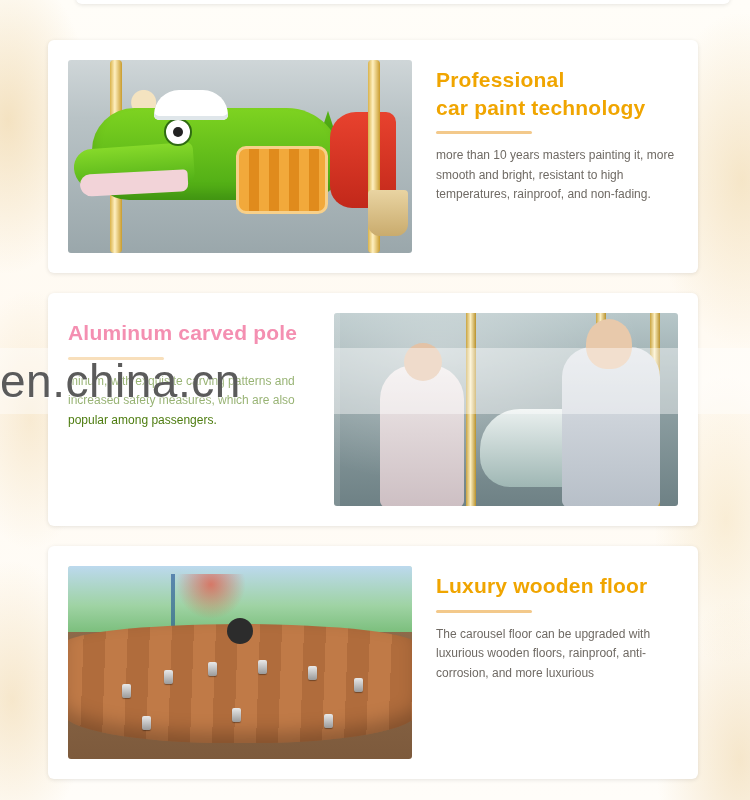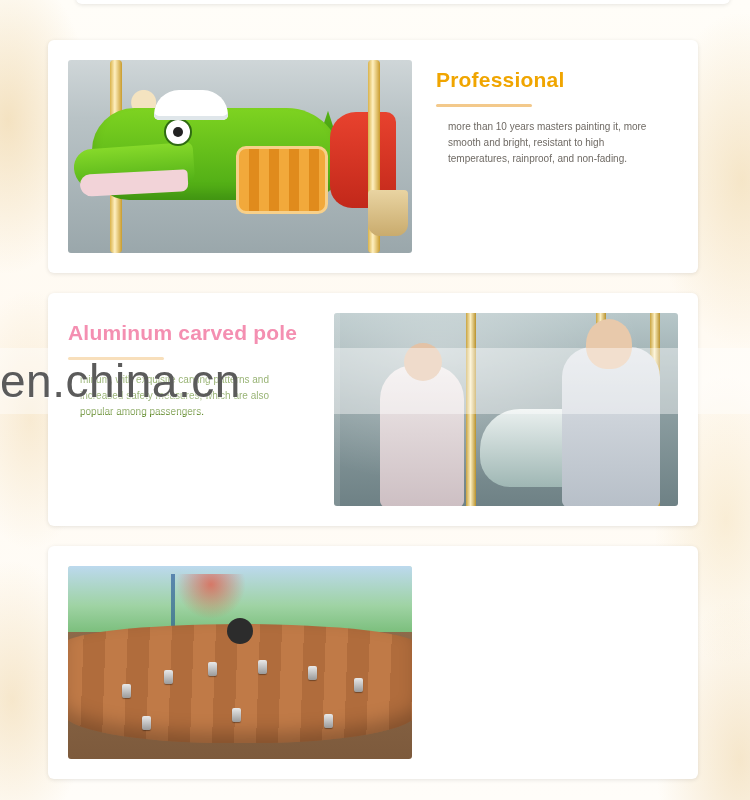--- a/index.html
+++ b/index.html
@@ -91,23 +91,23 @@
   .rule {
     width: 96px;
     height: 3px;
     background: #f3c98b;
     margin: 10px 0 12px 0;
     border-radius: 2px;
   }
 
   .body {
     color: #6f6a64;
-    font-size: 10px;
+    font-size: 12px;
     line-height: 1.62;
-    margin: 12px;
+    margin: 0;
   }
   .body.pinkish { color: #4d7c0f; }
 
   
   .img-croc {
     background:
       radial-gradient(circle at 22% 22%, #f4e3c0 0 12px, rgba(0,0,0,0) 13px),
       linear-gradient(180deg, #cfd6d8 0%, #b9c3c6 30%, #9aa7ab 100%);
   }
   .croc-body {
@@ -351,20 +351,21 @@
         <div class="croc-eye"></div>
         <div class="croc-cap"></div>
         <div class="croc-drum"></div>
         <div class="horse-red"></div>
         <div class="pole p2"></div>
         <div class="bucket"></div>
       </div>
       <div class="txt">
         <h2 class="title">
           <span>Professional</span><br>
+          <span>car paint technology</span>
         </h2>
         <div class="rule"></div>
         <p class="body">more than 10 years masters painting it, more smooth and bright, resistant to high temperatures, rainproof, and non-fading.</p>
       </div>
     </div>
   </div>
 
   <div class="card" style="top:293px; height:233px;">
     <div class="card-inner reverse">
       <div class="thumb img-family">
@@ -393,20 +394,25 @@
         <div class="bolt" style="left:54px; top:118px;"></div>
         <div class="bolt" style="left:96px; top:104px;"></div>
         <div class="bolt" style="left:140px; top:96px;"></div>
         <div class="bolt" style="left:190px; top:94px;"></div>
         <div class="bolt" style="left:240px; top:100px;"></div>
         <div class="bolt" style="left:286px; top:112px;"></div>
         <div class="bolt" style="left:74px; top:150px;"></div>
         <div class="bolt" style="left:164px; top:142px;"></div>
         <div class="bolt" style="left:256px; top:148px;"></div>
       </div>
+      <div class="txt">
+        <h2 class="title">Luxury wooden floor</h2>
+        <div class="rule"></div>
+        <p class="body">The carousel floor can be upgraded with luxurious wooden floors, rainproof, anti-corrosion, and more luxurious</p>
+      </div>
     </div>
   </div>
 
 </div>
 
 <div class="watermark">
   <span>en.china.cn</span>
 </div>
 
 </body></html>

